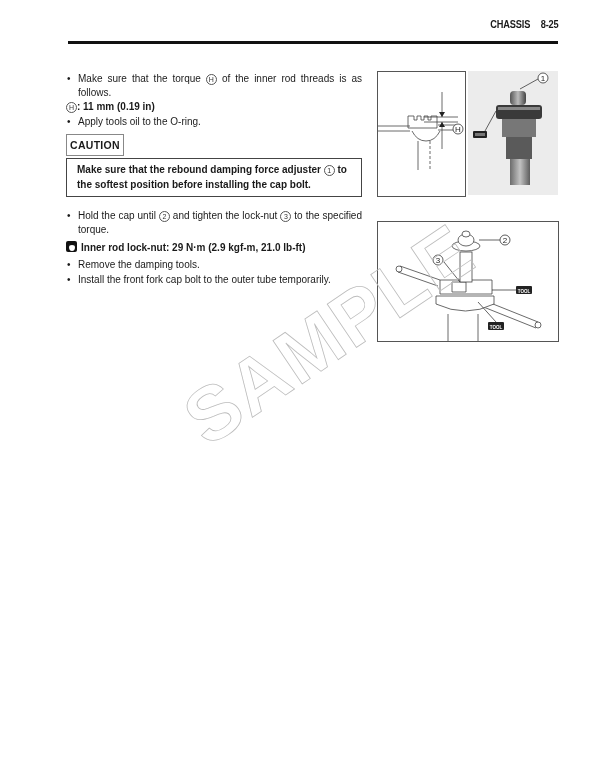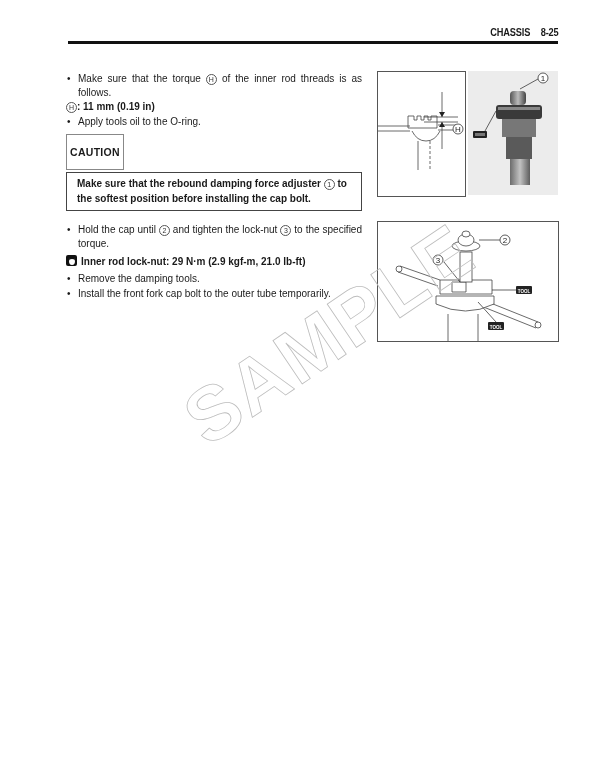--- a/index.html
+++ b/index.html
@@ -1,21 +1,21 @@
 <!DOCTYPE html>
 <html><head>
 <meta charset="utf-8">
 <style>
   html, body { margin: 0; padding: 0; }
   body {
     width: 600px; height: 776px; background: #ffffff; position: relative; overflow: hidden;
     font-family: "Liberation Sans", sans-serif; color: #1a1a1a;
   }
   .header {
-    position: absolute; left: 68px; top: 26px; width: 490px; height: 16px;
+    position: absolute; left: 68px; top: 18px; width: 490px; height: 16px;
   }
   .header-title {
     position: absolute; right: 0; top: 0; font-size: 10.5px; font-weight: bold;
     letter-spacing: -0.2px; transform: scaleX(0.88); transform-origin: right top; white-space: nowrap;
   }
   .header-title span { margin-left: 12px; }
   .header-rule {
     position: absolute; left: 68px; top: 41px; width: 490px; height: 3px; background: #111;
   }
   .text-col {
@@ -23,21 +23,21 @@
   }
   .bullet { position: relative; padding-left: 12px; text-align: justify; }
   .bullet::before { content: "•"; position: absolute; left: 1px; top: 0; }
   .spec { font-weight: bold; }
   .circ {
     display: inline-block; width: 9px; height: 9px; border: 0.8px solid #555; border-radius: 50%;
     font-size: 7px; line-height: 9px; text-align: center; font-weight: normal; vertical-align: 0px;
     color: #333;
   }
   .caution-label {
-    display: inline-block; margin-top: 5px; border: 1px solid #888; padding: 11px 3px;
+    display: inline-block; margin-top: 5px; border: 1px solid #888; padding: 4px 3px;
     font-weight: bold; font-size: 10.5px; line-height: 12px; letter-spacing: 0.3px;
   }
   .caution-box {
     margin-top: 2px; border: 1.3px solid #444; padding: 3px 6px 4px 10px; font-weight: bold;
     font-size: 10px; line-height: 15px; width: 278px;
   }
   .gap { height: 12px; }
   .torque { font-weight: bold; margin-top: 4px; margin-bottom: 3px; display: flex; align-items: flex-start; }
   .torque-icon {
     display: inline-block; width: 11px; height: 11px; background: #111; border-radius: 2px;

